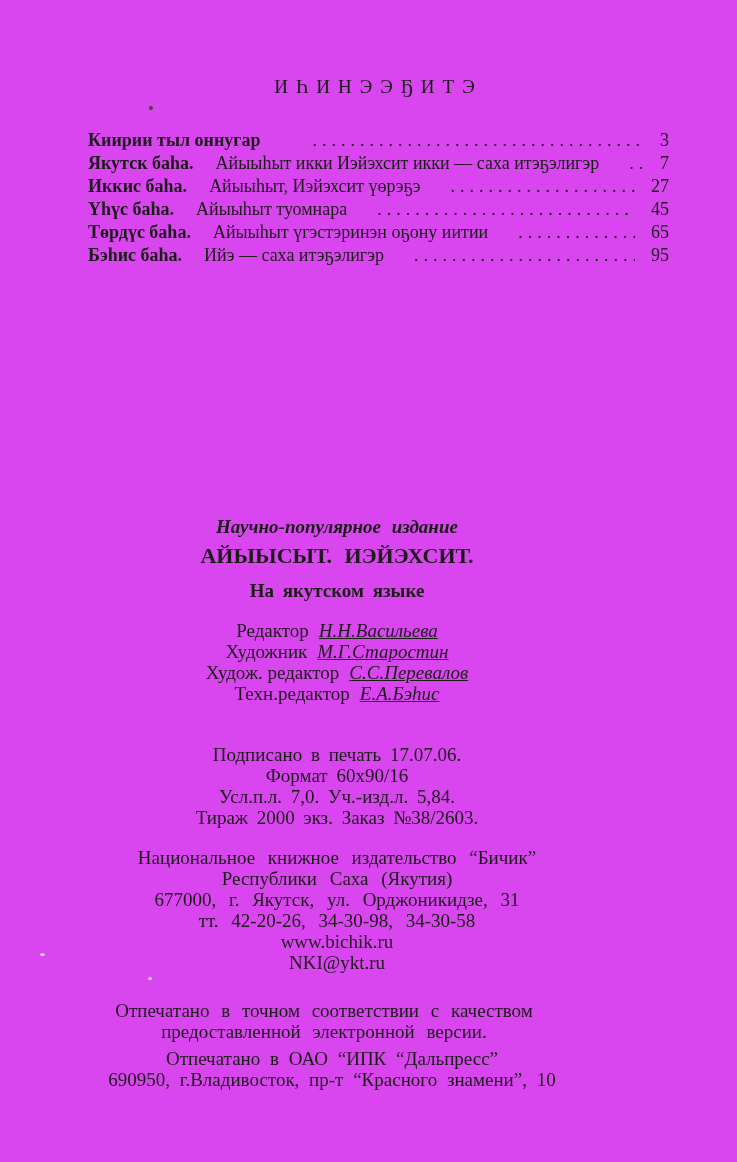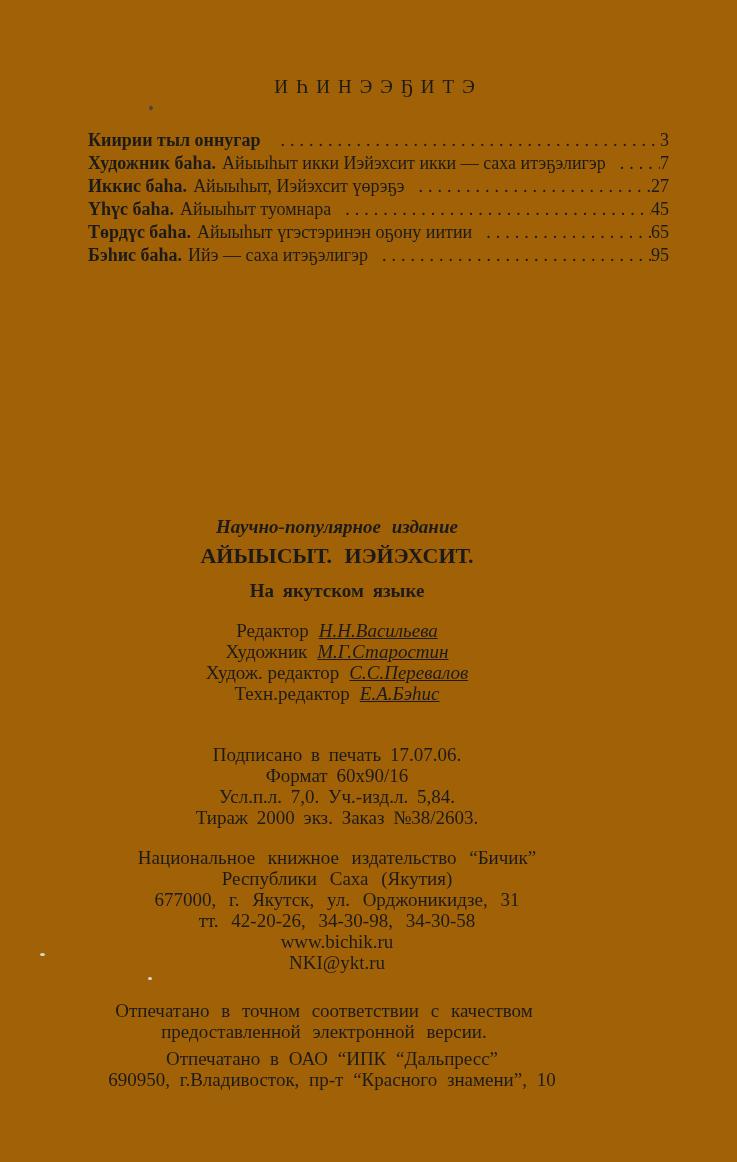--- a/index.html
+++ b/index.html
@@ -5,21 +5,21 @@
   html, body { margin: 0; padding: 0; }
   body {
     width: 737px; height: 1162px;
     background: #ffffff;
     font-family: "Liberation Serif", "DejaVu Serif", serif;
     color: #1c1b19;
   }
   .page {
     position: relative;
     width: 737px; height: 1162px;
-    background: #a16207;
+    background: #d946ef;
     overflow: hidden;
   }
 
   
   .speck { position: absolute; border-radius: 50%; }
   .speck.s1 { left: 149px; top: 106px; width: 4px; height: 4px; background: #4a4641; transform: rotate(40deg); border-radius: 40% 60% 50% 50%; }
   .speck.s2 { left: 40px; top: 953px; width: 5px; height: 3px; background: #d9d7d4; }
   .speck.s3 { left: 148px; top: 977px; width: 4px; height: 3px; background: #dddbd8; }
 
   
@@ -28,21 +28,21 @@
     margin: 0; text-align: center;
     font-size: 19px; font-weight: 400;
     letter-spacing: 8px;
   }
 
   
   .toc {
     position: absolute; top: 129px; left: 88px; width: 581px;
     font-size: 18px; line-height: 23px;
   }
-  .toc-row { display: flex; align-items: baseline; white-space: nowrap; }
+  .toc-row { display: flex; align-items: baseline; white-space: nowrap; gap: 16px; }
   .toc-chap { font-weight: 700; margin-right: 6px; }
   .toc-lbl  { margin-right: 14px; }
   .leader {
     flex: 1 1 auto; overflow: hidden;
     letter-spacing: 5px; white-space: nowrap;
     min-width: 10px;
   }
   .toc-pnum { flex: 0 0 auto; }
 
   
@@ -75,21 +75,21 @@
   <h1 class="toc-title">ИҺИНЭЭҔИТЭ</h1>
 
   <div class="toc">
     <div class="toc-row">
       <span class="toc-chap">Киирии тыл оннугар</span>
       <span class="toc-lbl"></span>
       <span class="leader">..........................................................................................</span>
       <span class="toc-pnum">3</span>
     </div>
     <div class="toc-row">
-      <span class="toc-chap">Художник баһа.</span>
+      <span class="toc-chap">Якутск баһа.</span>
       <span class="toc-lbl">Айыыһыт икки Иэйэхсит икки — саха итэҕэлигэр</span>
       <span class="leader">..........................................................................................</span>
       <span class="toc-pnum">7</span>
     </div>
     <div class="toc-row">
       <span class="toc-chap">Иккис баһа.</span>
       <span class="toc-lbl">Айыыһыт, Иэйэхсит үөрэҕэ</span>
       <span class="leader">..........................................................................................</span>
       <span class="toc-pnum">27</span>
     </div>

